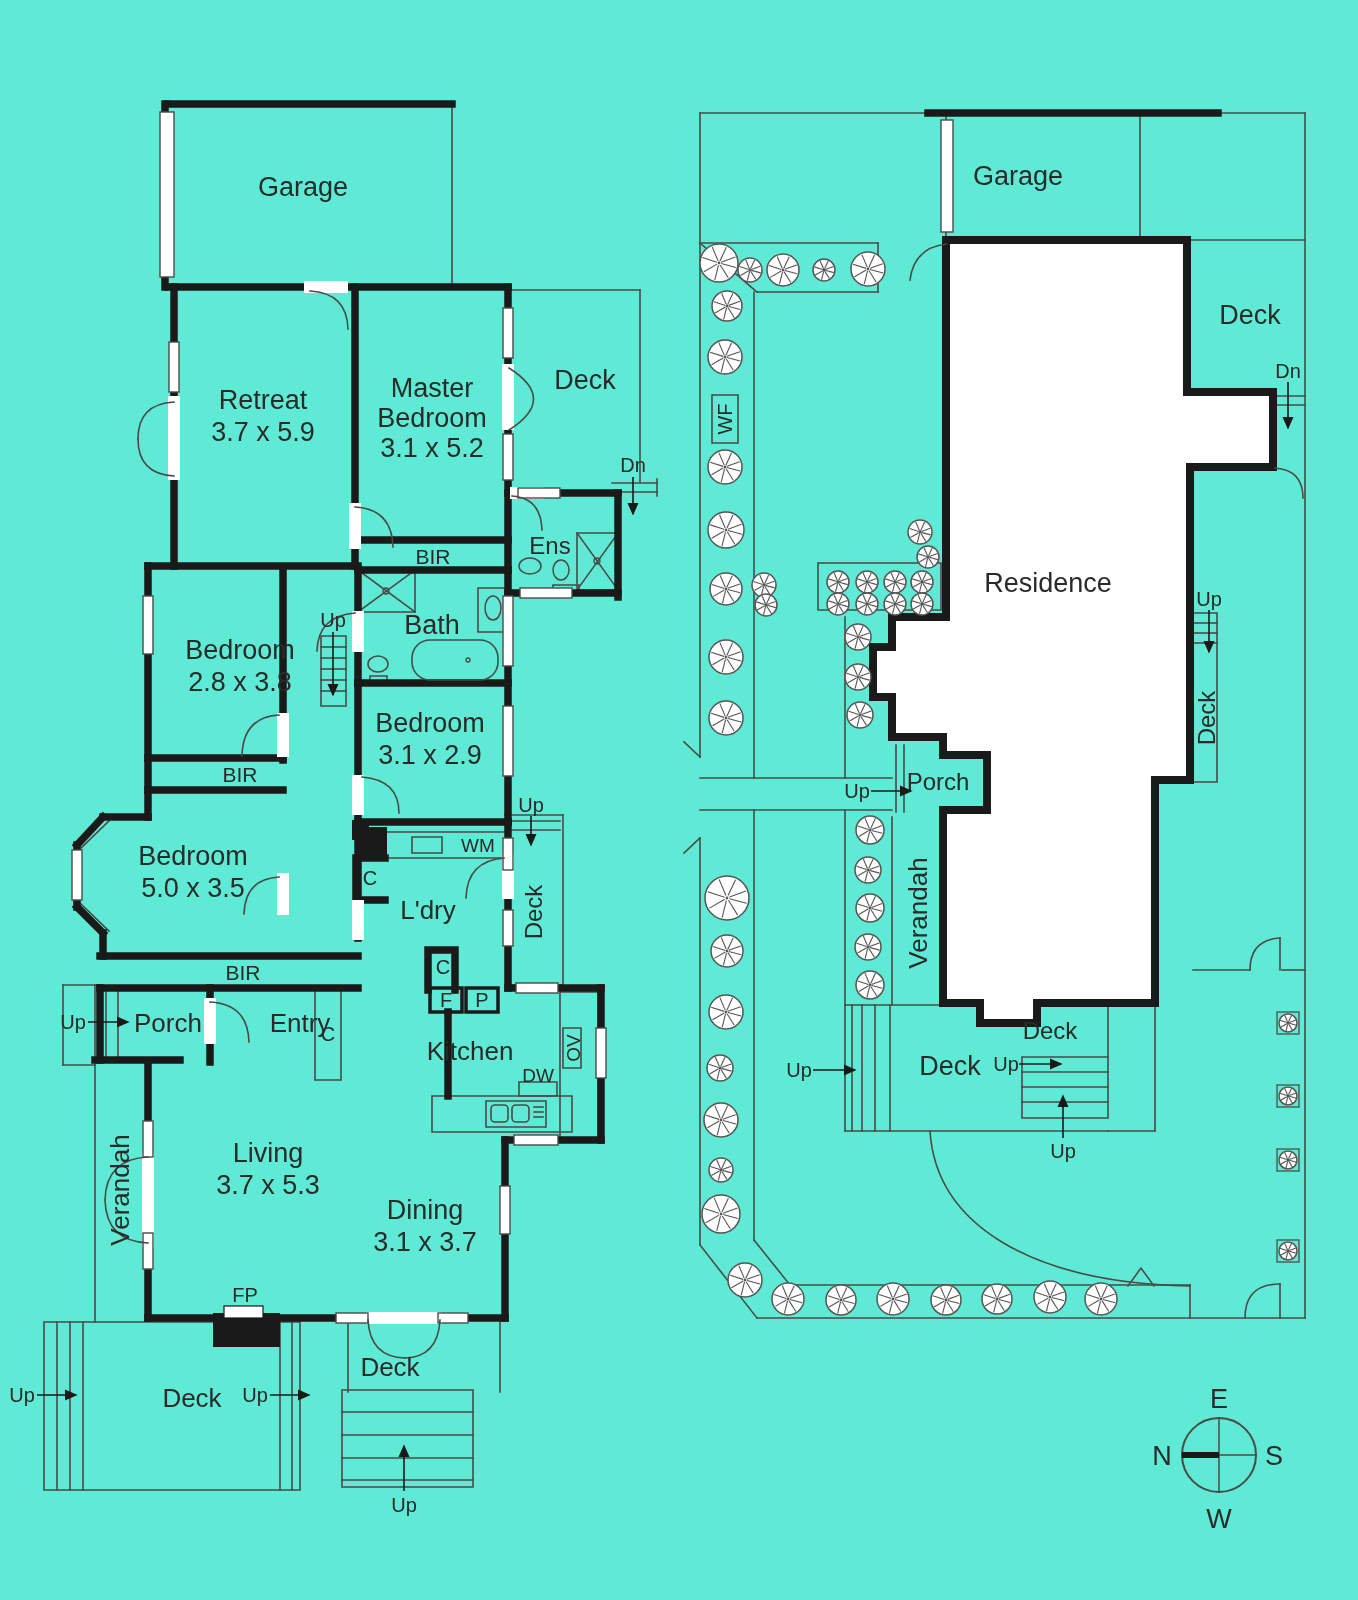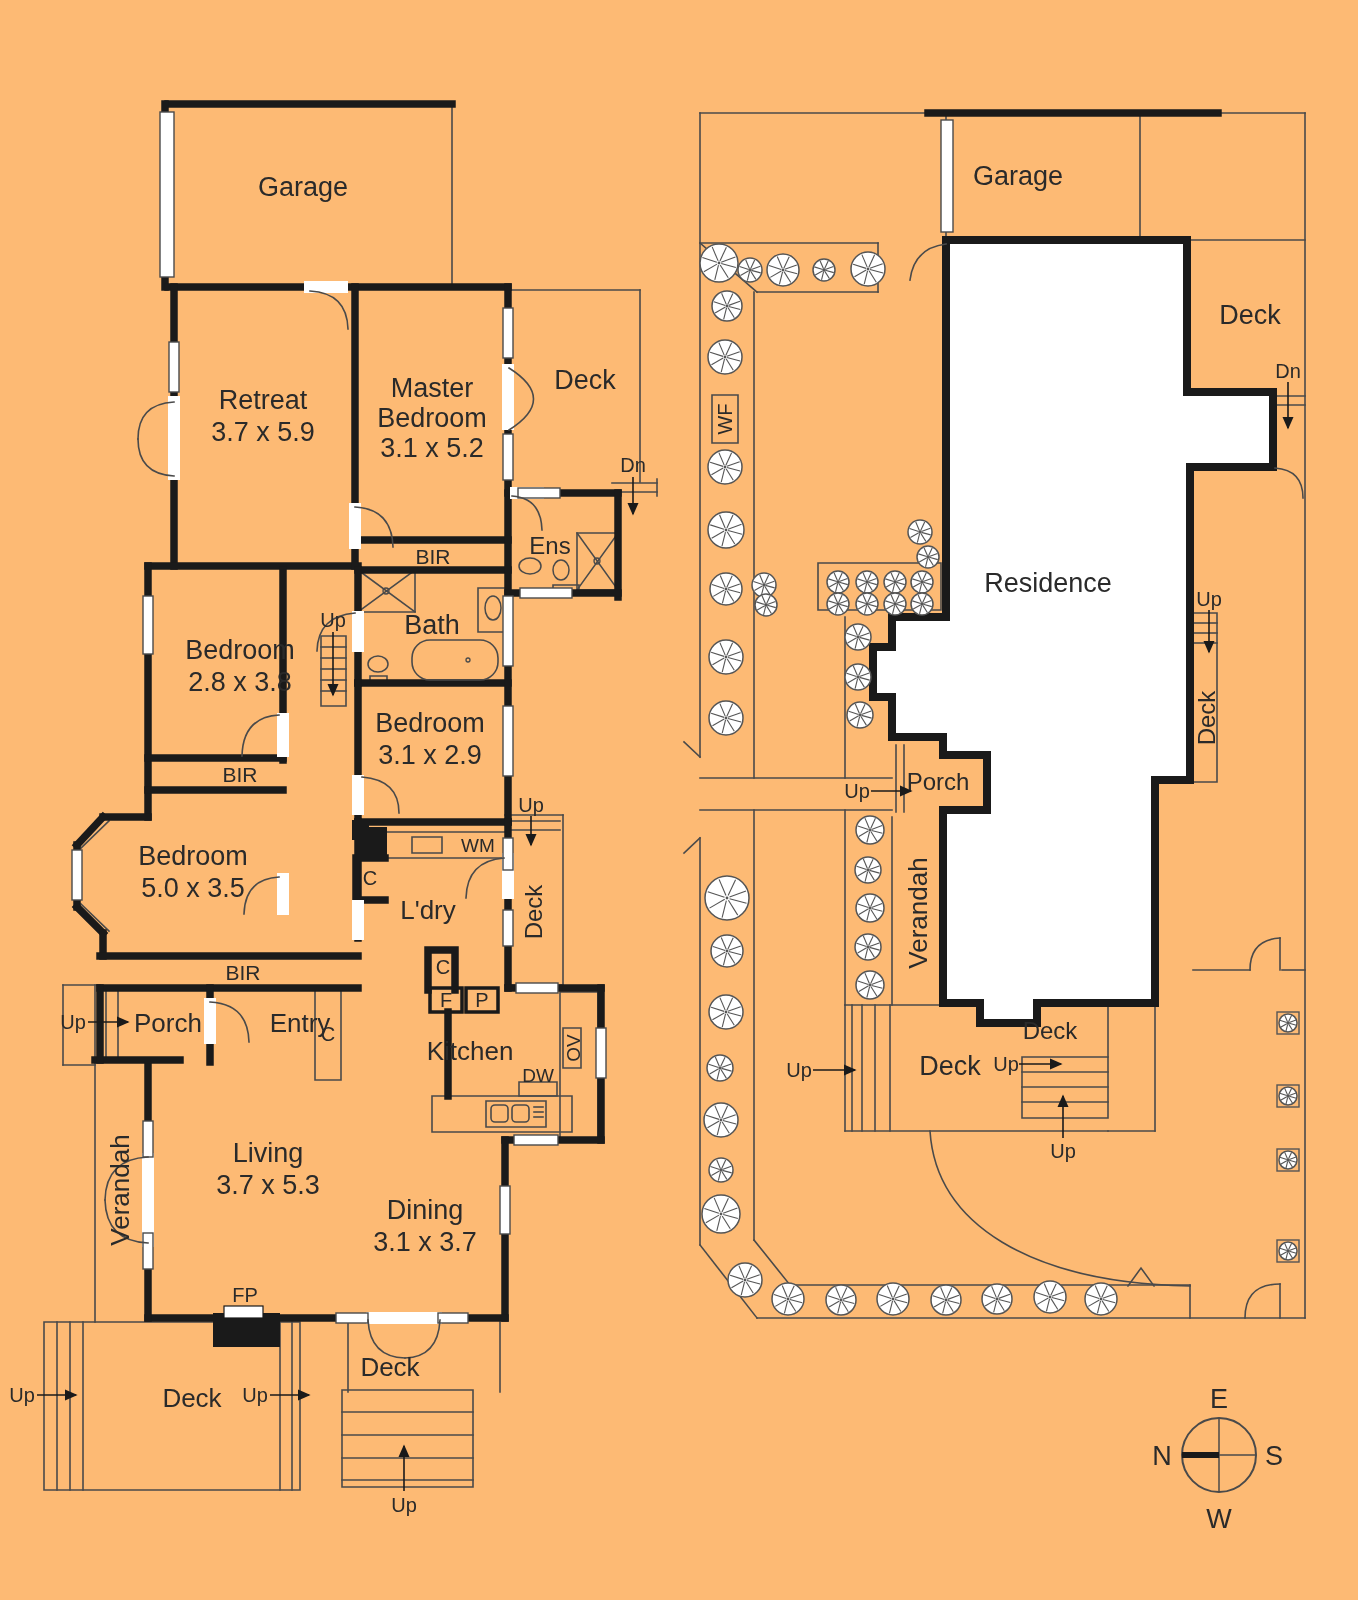--- a/index.html
+++ b/index.html
@@ -1,16 +1,16 @@
 <!DOCTYPE html>
 <html><head>
 <meta charset="utf-8">
 <style>
   html,body{margin:0;padding:0;background:#ffffff;}
-  .page{width:1358px;height:1600px;background:#fdba74;position:relative;overflow:hidden;
+  .page{width:1358px;height:1600px;background:#5eead4;position:relative;overflow:hidden;
         font-family:"Liberation Sans", sans-serif;}
   svg{display:block;}
   text{fill:#2a2a2a;}
 </style>
 </head>
 <body>
 
 <div class="page">
   <svg id="plan-svg" width="1358" height="1600" viewBox="0 0 1358 1600">
     <defs>

